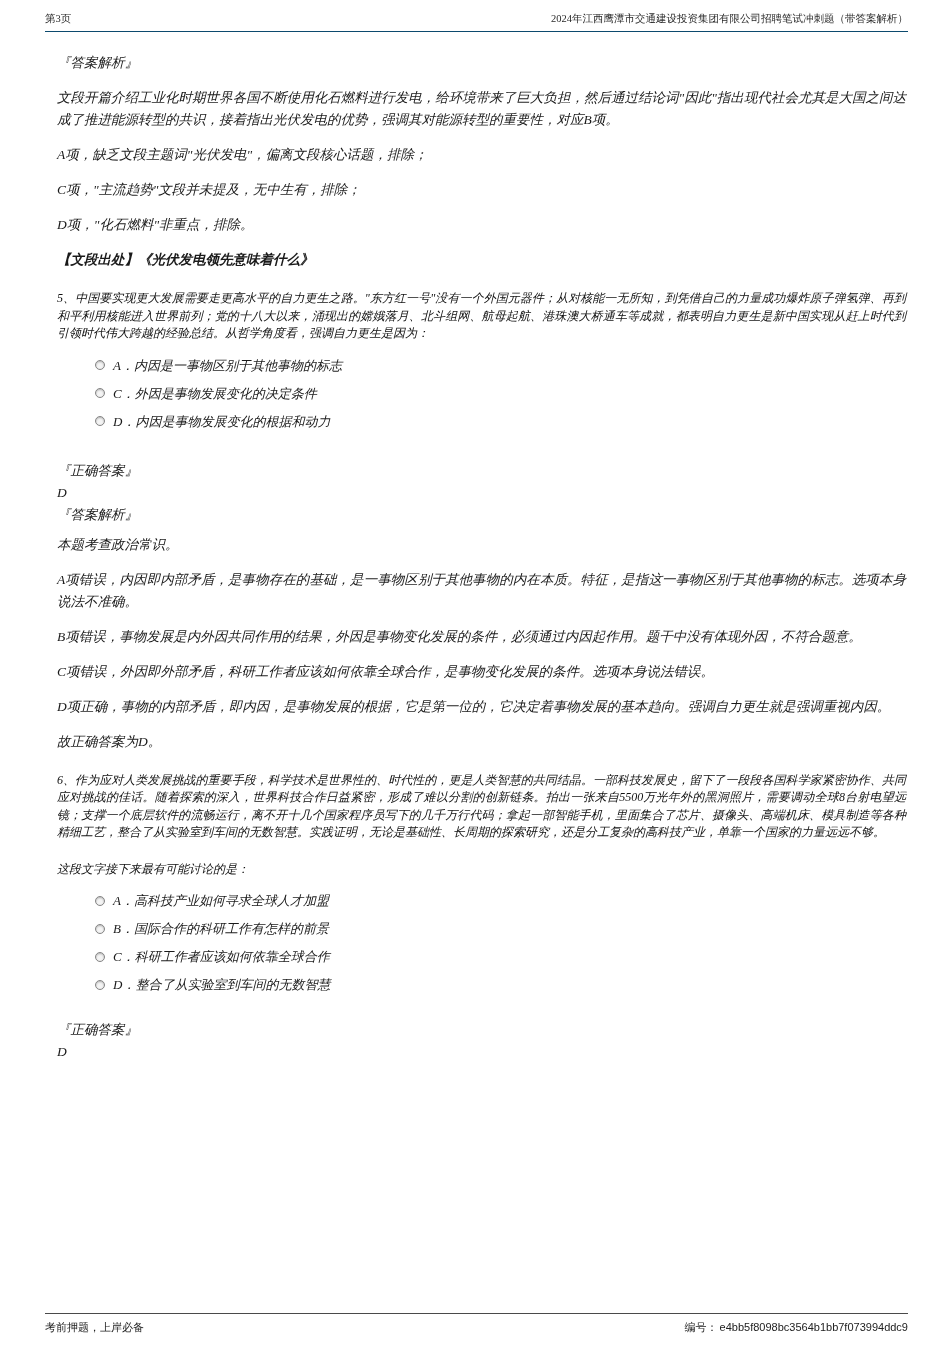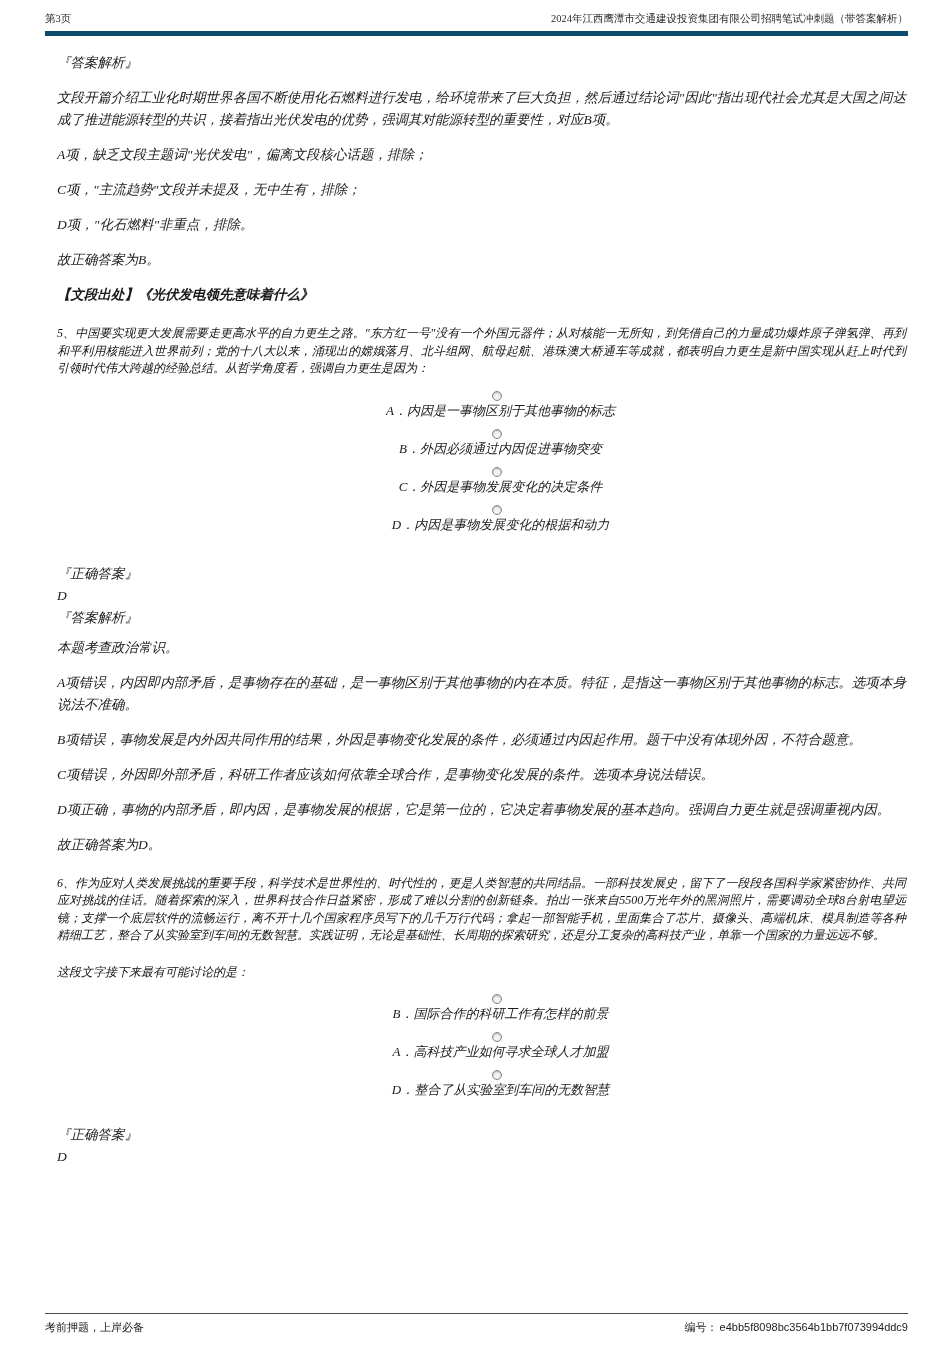--- a/index.html
+++ b/index.html
@@ -21,21 +21,21 @@
     position: absolute;
     top: 12px;
     left: 45px;
     right: 42px;
     display: flex;
     justify-content: space-between;
     align-items: flex-end;
     font-size: 10.5px;
     color: #2b2b2b;
     padding-bottom: 5px;
-    border-bottom: 5px solid #0c4a6e;
+    border-bottom: 1px solid #0c4a6e;
   }
   
   .footer {
     position: absolute;
     bottom: 10px;
     left: 45px;
     right: 42px;
     display: flex;
     justify-content: space-between;
     align-items: flex-end;
@@ -74,21 +74,20 @@
     margin-top: 19px;
     color: #111;
   }
   .options { margin: 13px 0 0 38px; }
   .option {
     display: flex;
     align-items: center;
     margin-top: 9px;
     font-size: 13px;
     line-height: 19px;
-    flex-direction: column;
   }
   .radio {
     flex: none;
     width: 10px;
     height: 10px;
     border-radius: 50%;
     border: 1px solid #858585;
     background: #f4f4f4;
     box-shadow: inset 0 1px 2px rgba(0,0,0,0.28);
     margin-right: 8px;
@@ -110,33 +109,28 @@
     <span>2024年江西鹰潭市交通建设投资集团有限公司招聘笔试冲刺题（带答案解析）</span>
   </div>
 
   <div class="main">
 
     <div class="para first">『答案解析』</div>
     <div class="para">文段开篇介绍工业化时期世界各国不断使用化石燃料进行发电，给环境带来了巨大负担，然后通过结论词"因此"指出现代社会尤其是大国之间达成了推进能源转型的共识，接着指出光伏发电的优势，强调其对能源转型的重要性，对应B项。</div>
     <div class="para">A项，缺乏文段主题词"光伏发电"，偏离文段核心话题，排除；</div>
     <div class="para">C项，"主流趋势"文段并未提及，无中生有，排除；</div>
     <div class="para">D项，"化石燃料"非重点，排除。</div>
-    <div class="para">故正确答案为B。</div>
     <div class="para bold">【文段出处】《光伏发电领先意味着什么》</div>
 
     <div class="stem">5、中国要实现更大发展需要走更高水平的自力更生之路。"东方红一号"没有一个外国元器件；从对核能一无所知，到凭借自己的力量成功爆炸原子弹氢弹、再到和平利用核能进入世界前列；党的十八大以来，涌现出的嫦娥落月、北斗组网、航母起航、港珠澳大桥通车等成就，都表明自力更生是新中国实现从赶上时代到引领时代伟大跨越的经验总结。从哲学角度看，强调自力更生是因为：</div>
 
     <div class="options">
       <div class="option">
         <span class="radio"></span>
         <span>A．内因是一事物区别于其他事物的标志</span>
-      </div>
-      <div class="option">
-        <span class="radio"></span>
-        <span>B．外因必须通过内因促进事物突变</span>
       </div>
       <div class="option">
         <span class="radio"></span>
         <span>C．外因是事物发展变化的决定条件</span>
       </div>
       <div class="option">
         <span class="radio"></span>
         <span>D．内因是事物发展变化的根据和动力</span>
       </div>
     </div>
@@ -153,25 +147,29 @@
     <div class="para">C项错误，外因即外部矛盾，科研工作者应该如何依靠全球合作，是事物变化发展的条件。选项本身说法错误。</div>
     <div class="para">D项正确，事物的内部矛盾，即内因，是事物发展的根据，它是第一位的，它决定着事物发展的基本趋向。强调自力更生就是强调重视内因。</div>
     <div class="para">故正确答案为D。</div>
 
     <div class="stem">6、作为应对人类发展挑战的重要手段，科学技术是世界性的、时代性的，更是人类智慧的共同结晶。一部科技发展史，留下了一段段各国科学家紧密协作、共同应对挑战的佳话。随着探索的深入，世界科技合作日益紧密，形成了难以分割的创新链条。拍出一张来自5500万光年外的黑洞照片，需要调动全球8台射电望远镜；支撑一个底层软件的流畅运行，离不开十几个国家程序员写下的几千万行代码；拿起一部智能手机，里面集合了芯片、摄像头、高端机床、模具制造等各种精细工艺，整合了从实验室到车间的无数智慧。实践证明，无论是基础性、长周期的探索研究，还是分工复杂的高科技产业，单靠一个国家的力量远远不够。</div>
     <div class="stem" style="">这段文字接下来最有可能讨论的是：</div>
 
     <div class="options">
       <div class="option">
         <span class="radio"></span>
+        <span>A．高科技产业如何寻求全球人才加盟</span>
+      </div>
+      <div class="option">
+        <span class="radio"></span>
         <span>B．国际合作的科研工作有怎样的前景</span>
       </div>
       <div class="option">
         <span class="radio"></span>
-        <span>A．高科技产业如何寻求全球人才加盟</span>
+        <span>C．科研工作者应该如何依靠全球合作</span>
       </div>
       <div class="option">
         <span class="radio"></span>
         <span>D．整合了从实验室到车间的无数智慧</span>
       </div>
     </div>
 
     <div class="ansblock" style="margin-top:25px;">
       <div class="line">『正确答案』</div>
       <div class="line">D</div>

